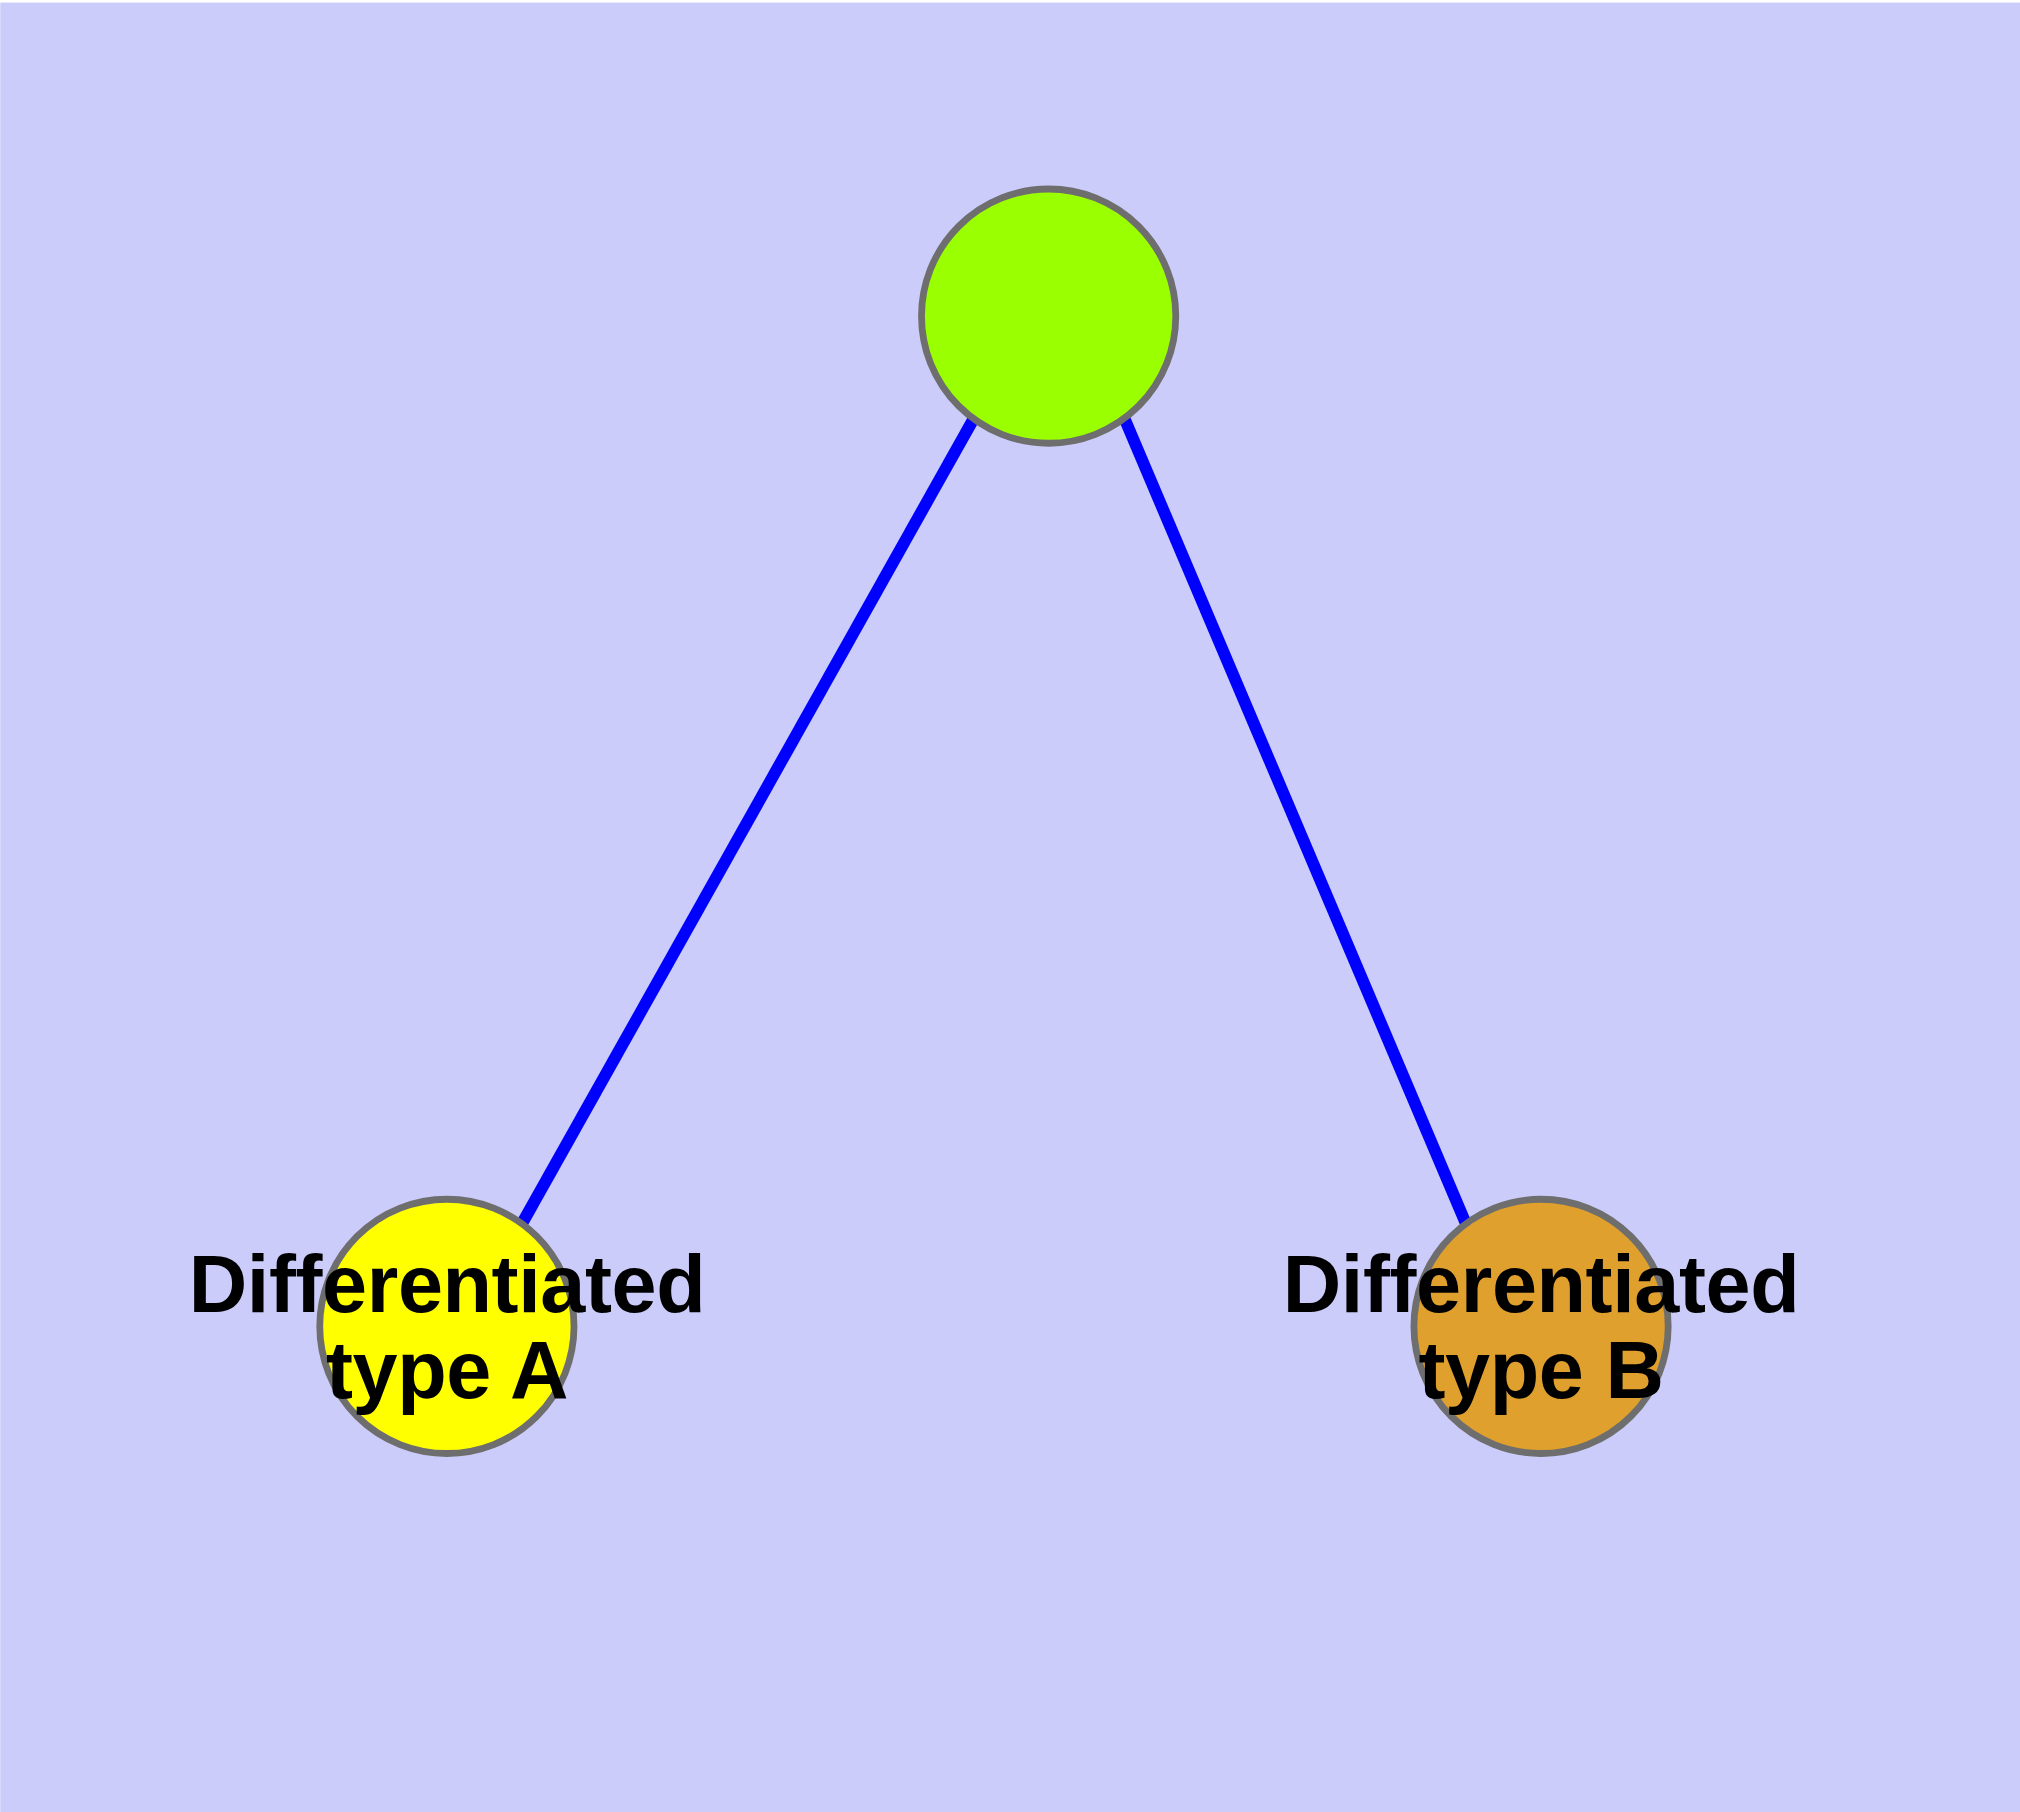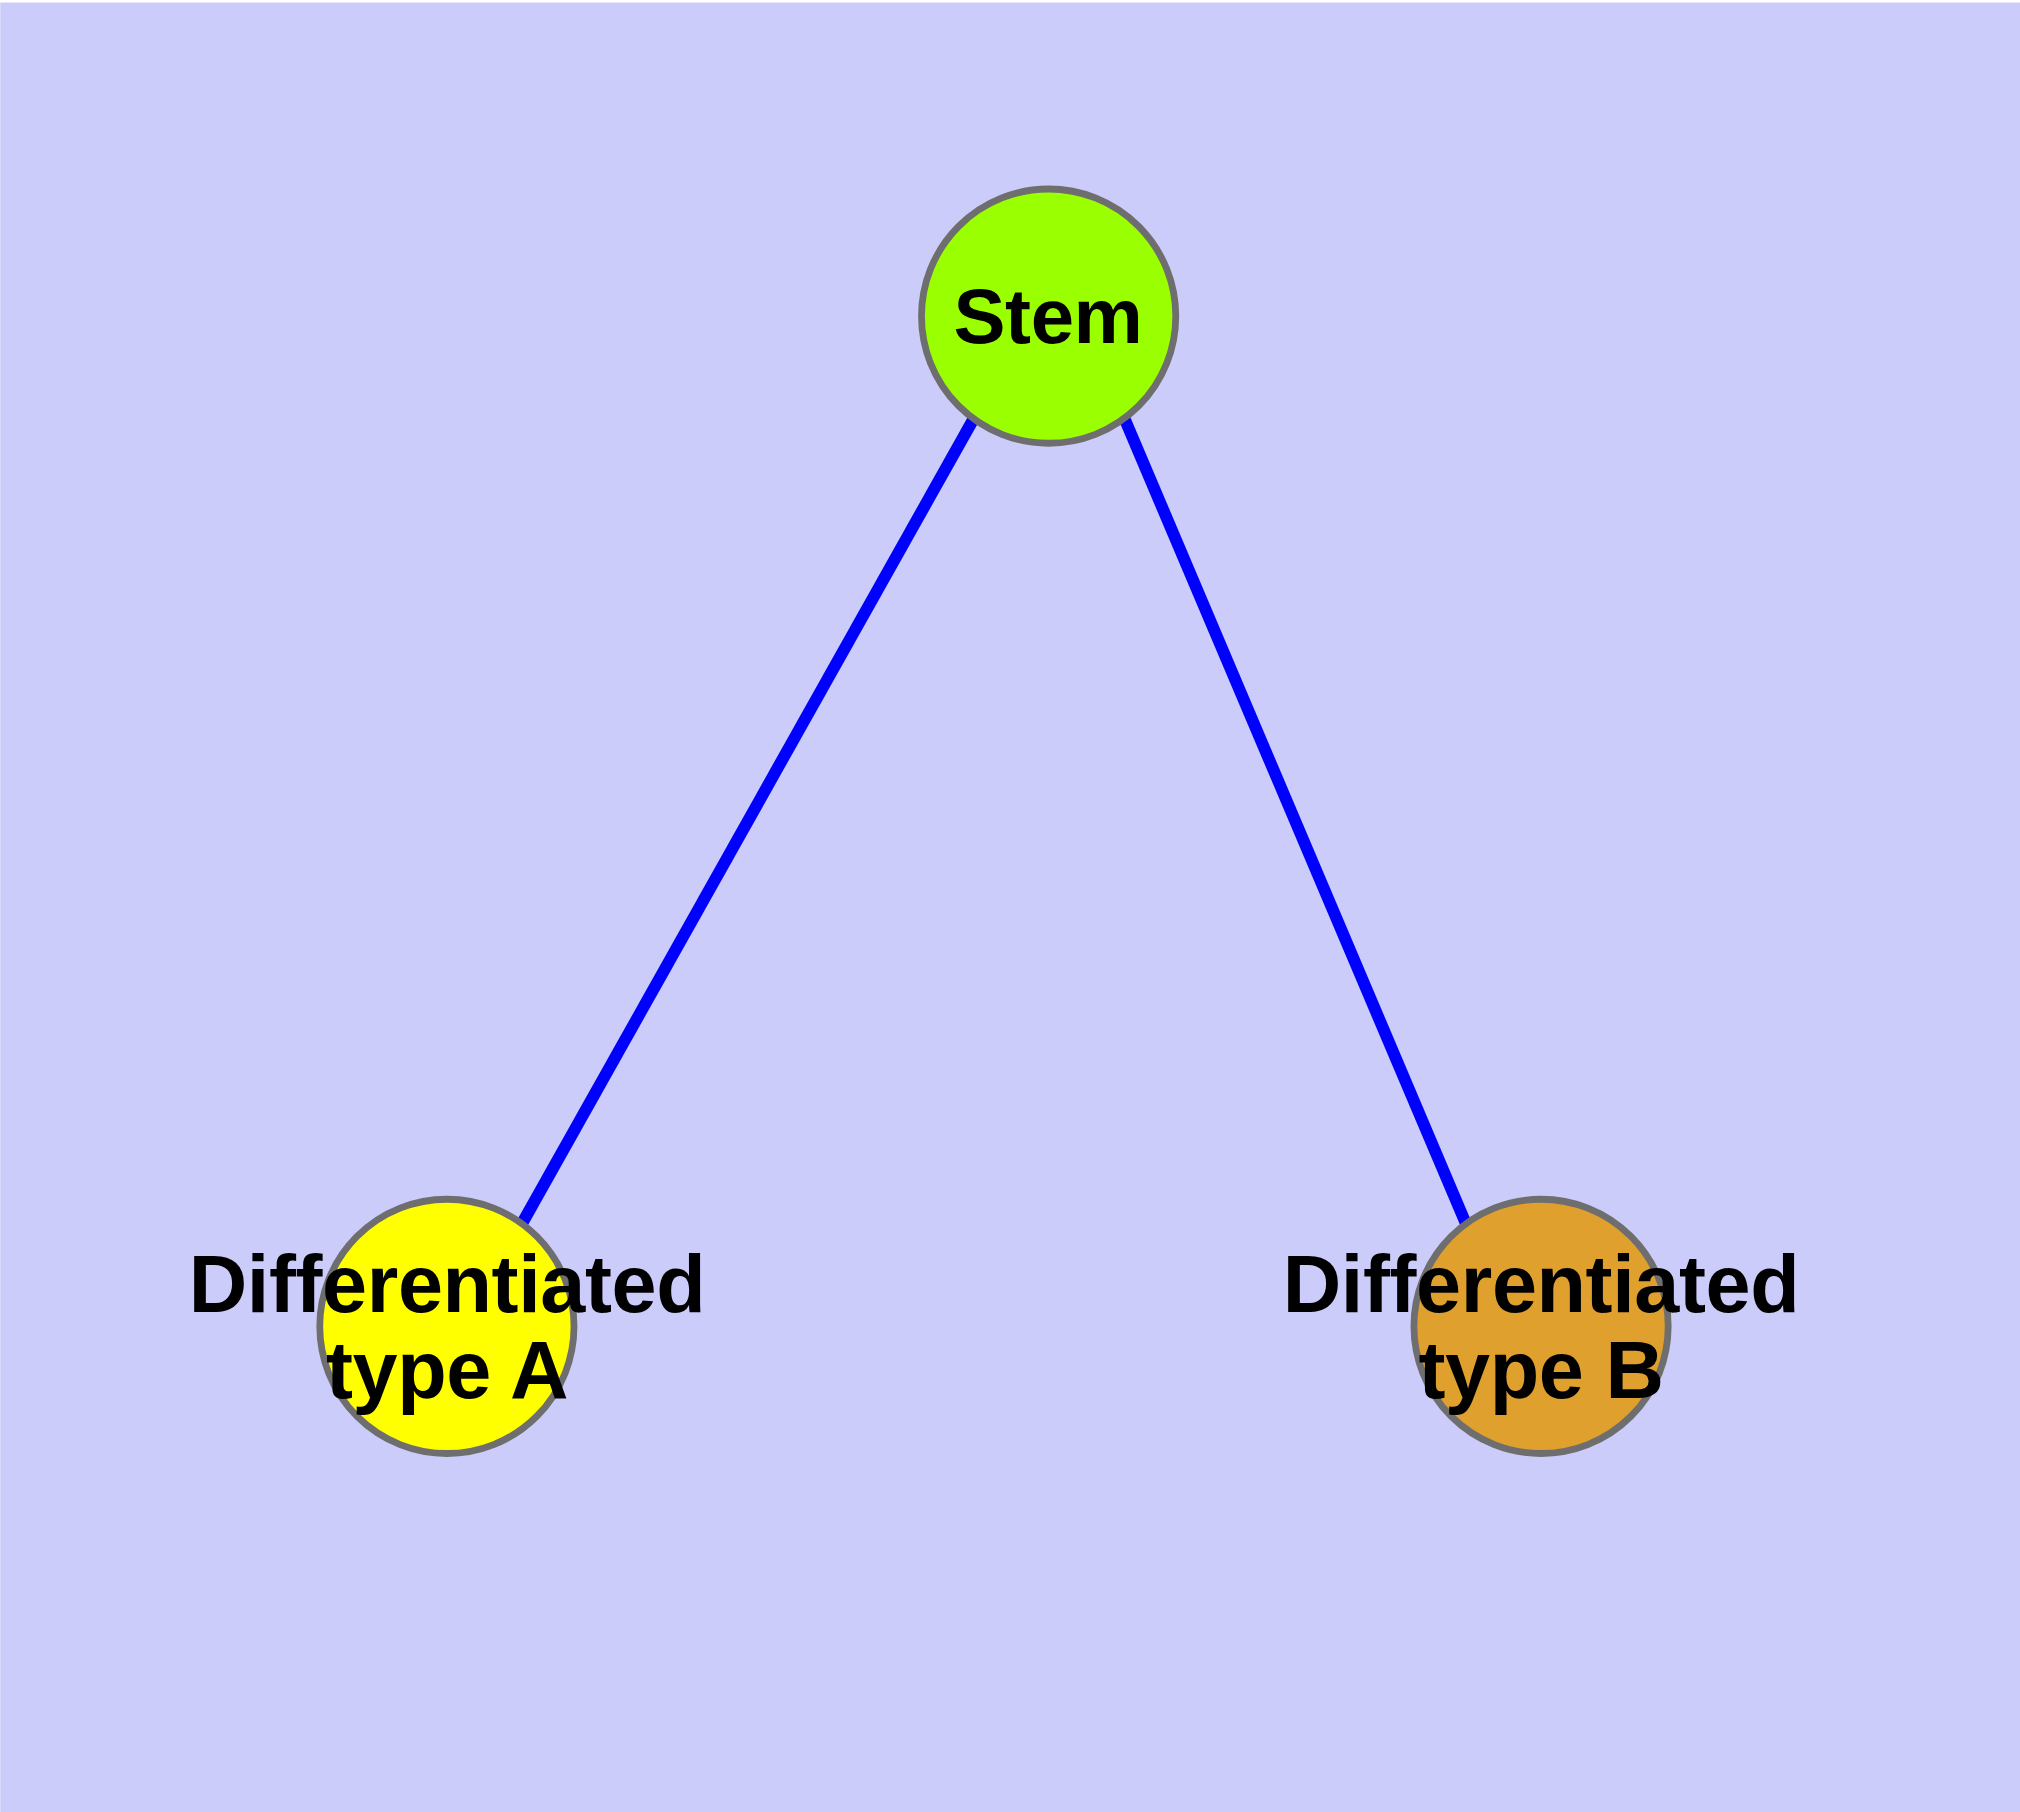--- a/index.html
+++ b/index.html
@@ -62,21 +62,20 @@
 
     <line id="edge-stem-to-diff-b" x1="1327" y1="495" x2="1729" y2="1443" stroke="#0000ff" stroke-width="14" stroke-linecap="butt"></line>
 
     <circle id="node-diff-a" cx="527" cy="1565" r="150" fill="#ffff00" stroke="#6e6e6e" stroke-width="8"></circle>
 
     <circle id="node-diff-b" cx="1818" cy="1565" r="150" fill="#e0a02e" stroke="#6e6e6e" stroke-width="8"></circle>
 
     <circle id="node-stem" cx="1237" cy="373" r="150" fill="#9aff00" stroke="#6e6e6e" stroke-width="8"></circle>
   </svg>
 
-  <div class="node-label" id="label-stem" style="left: 1048px; top: 316px; color: rgb(0, 0, 0);">Stem</div>
 
   <div class="node-label" id="label-type-a" style="left: 447px; top: 1328px; color: rgb(0, 0, 0);">Differentiated
 type A</div>
 
   <div class="node-label" id="label-type-b" style="left: 1541px; top: 1328px; color: rgb(0, 0, 0);">Differentiated
 type B</div>
 
 </div>
 
 

